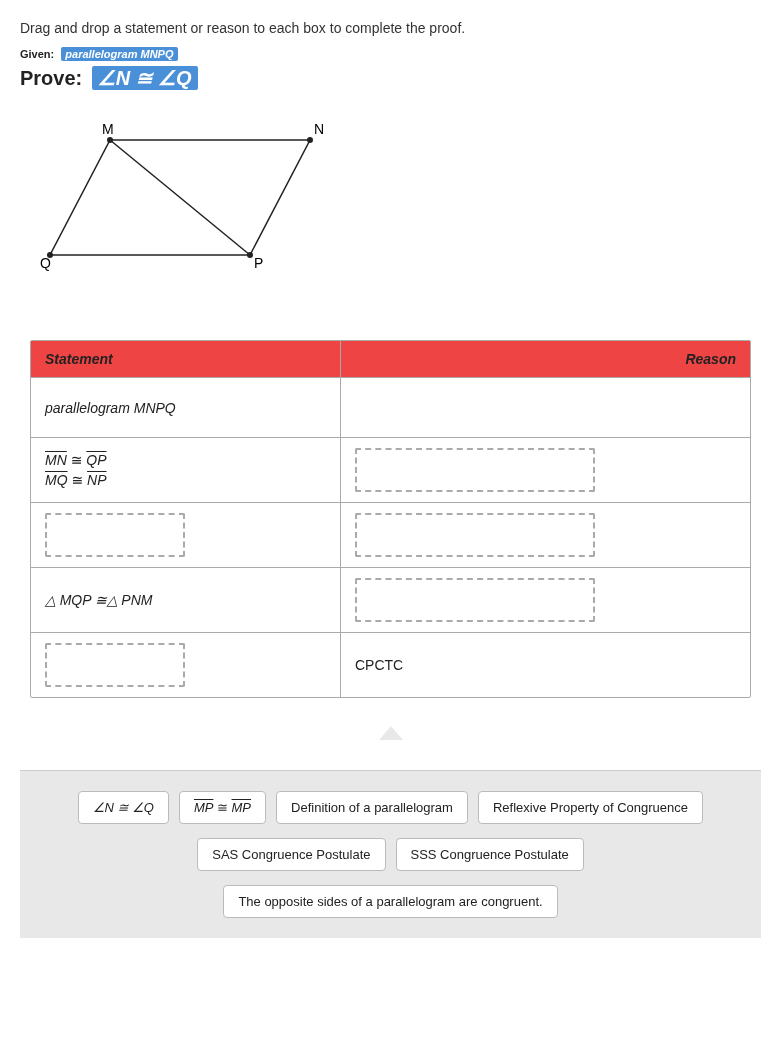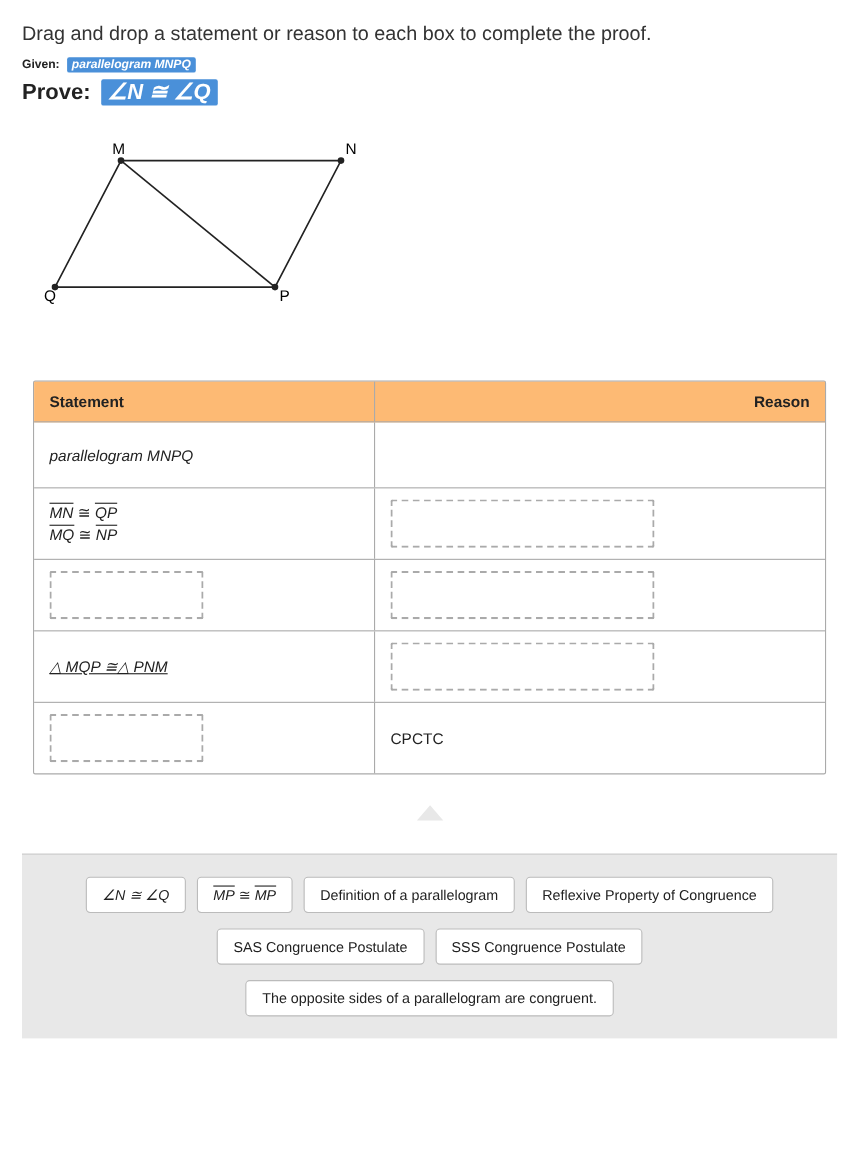--- a/index.html
+++ b/index.html
@@ -7,21 +7,21 @@
       font-family: Arial, sans-serif;
       font-size: 14px;
       background: #fff;
       width: 781px;
       min-height: 1053px;
       padding: 20px 20px;
       color: #222;
     }
 
     .instruction {
-      font-size: 18px;
+      font-size: 14px;
       margin-bottom: 12px;
       color: #333;
     }
 
     .given-line {
       margin-bottom: 6px;
       font-size: 11px;
     }
 
     .given-label, .prove-label {
@@ -63,21 +63,22 @@
     
     .proof-section {
       border: 1px solid #aaa;
       margin: 0 10px;
       border-radius: 2px;
     }
 
     .proof-header {
       display: flex;
       border-bottom: 1px solid #aaa;
-      background: #fdba74;
+      background: #ef4444;
+      font-style: italic;
     }
 
     .proof-header .col-statement,
     .proof-header .col-reason {
       padding: 10px 14px;
       font-weight: bold;
       font-size: 14px;
     }
 
     .col-statement { width: 310px; border-right: 1px solid #aaa; }
@@ -221,21 +222,21 @@
     <div class="proof-cell-statement">
       <div class="dashed-box-sm"></div>
     </div>
     <div class="proof-cell-reason">
       <div class="dashed-box"></div>
     </div>
   </div>
 
   <div class="proof-row">
     <div class="proof-cell-statement">
-      <span style="font-style:italic;text-decoration:underline;">△ MQP ≅△ PNM</span>
+      <span style="font-style:italic;">△ MQP ≅△ PNM</span>
     </div>
     <div class="proof-cell-reason">
       <div class="dashed-box"></div>
     </div>
   </div>
 
   <div class="proof-row">
     <div class="proof-cell-statement">
       <div class="dashed-box-sm"></div>
     </div>

